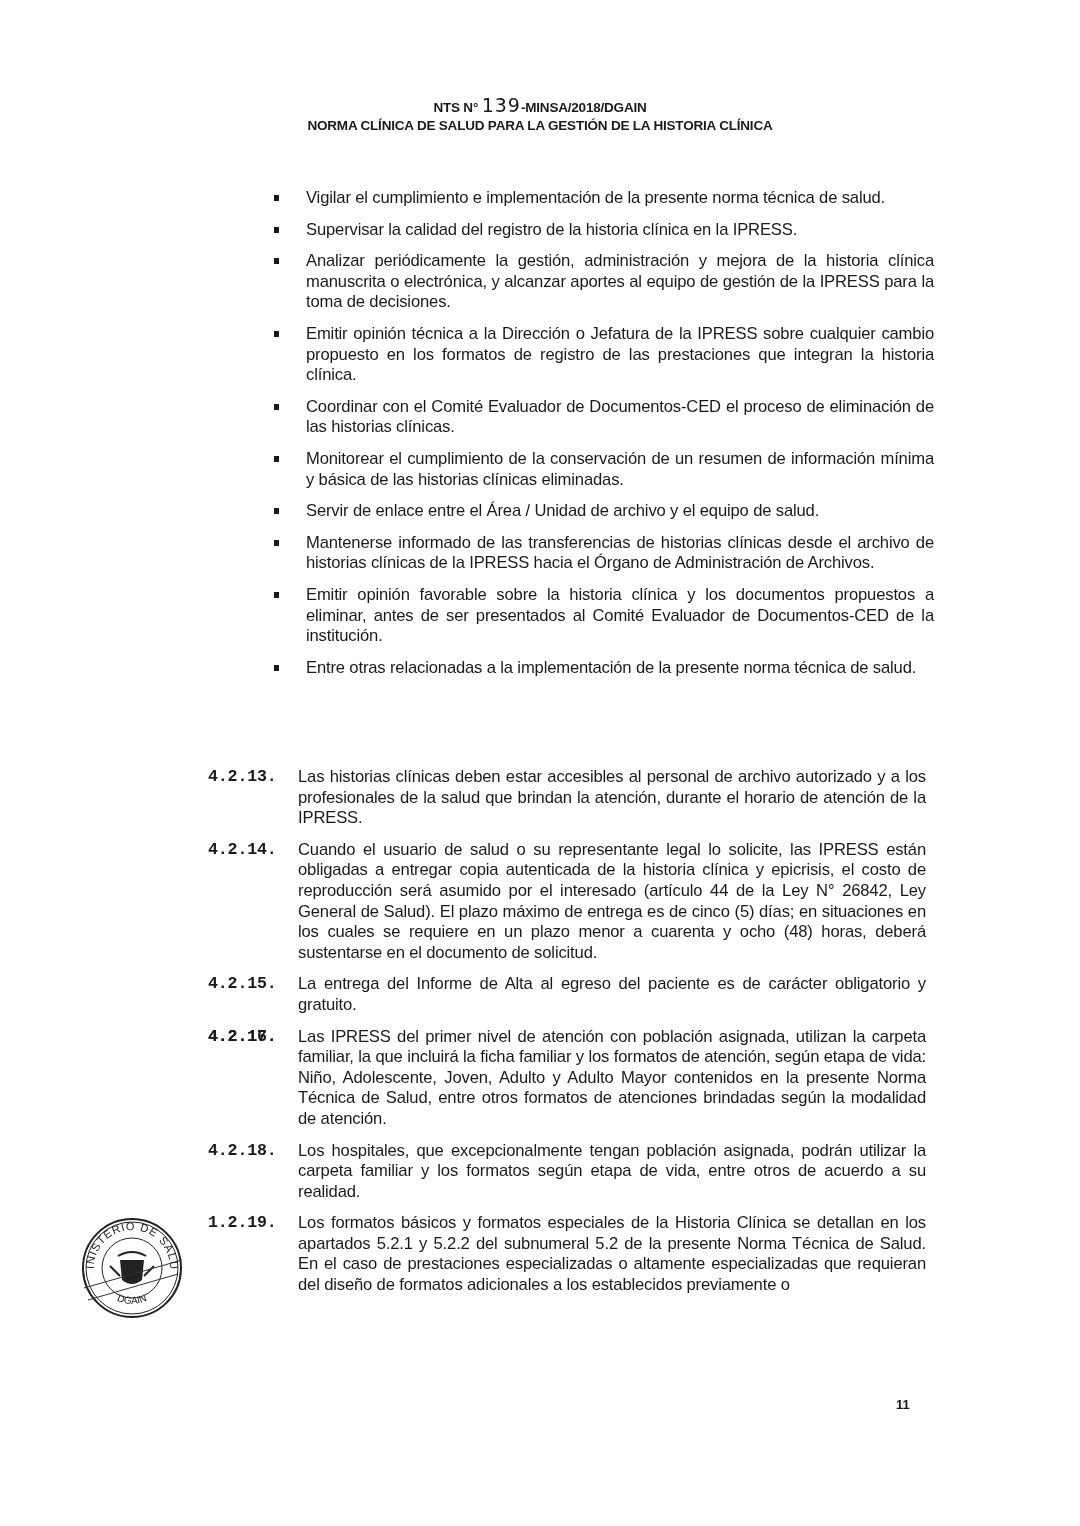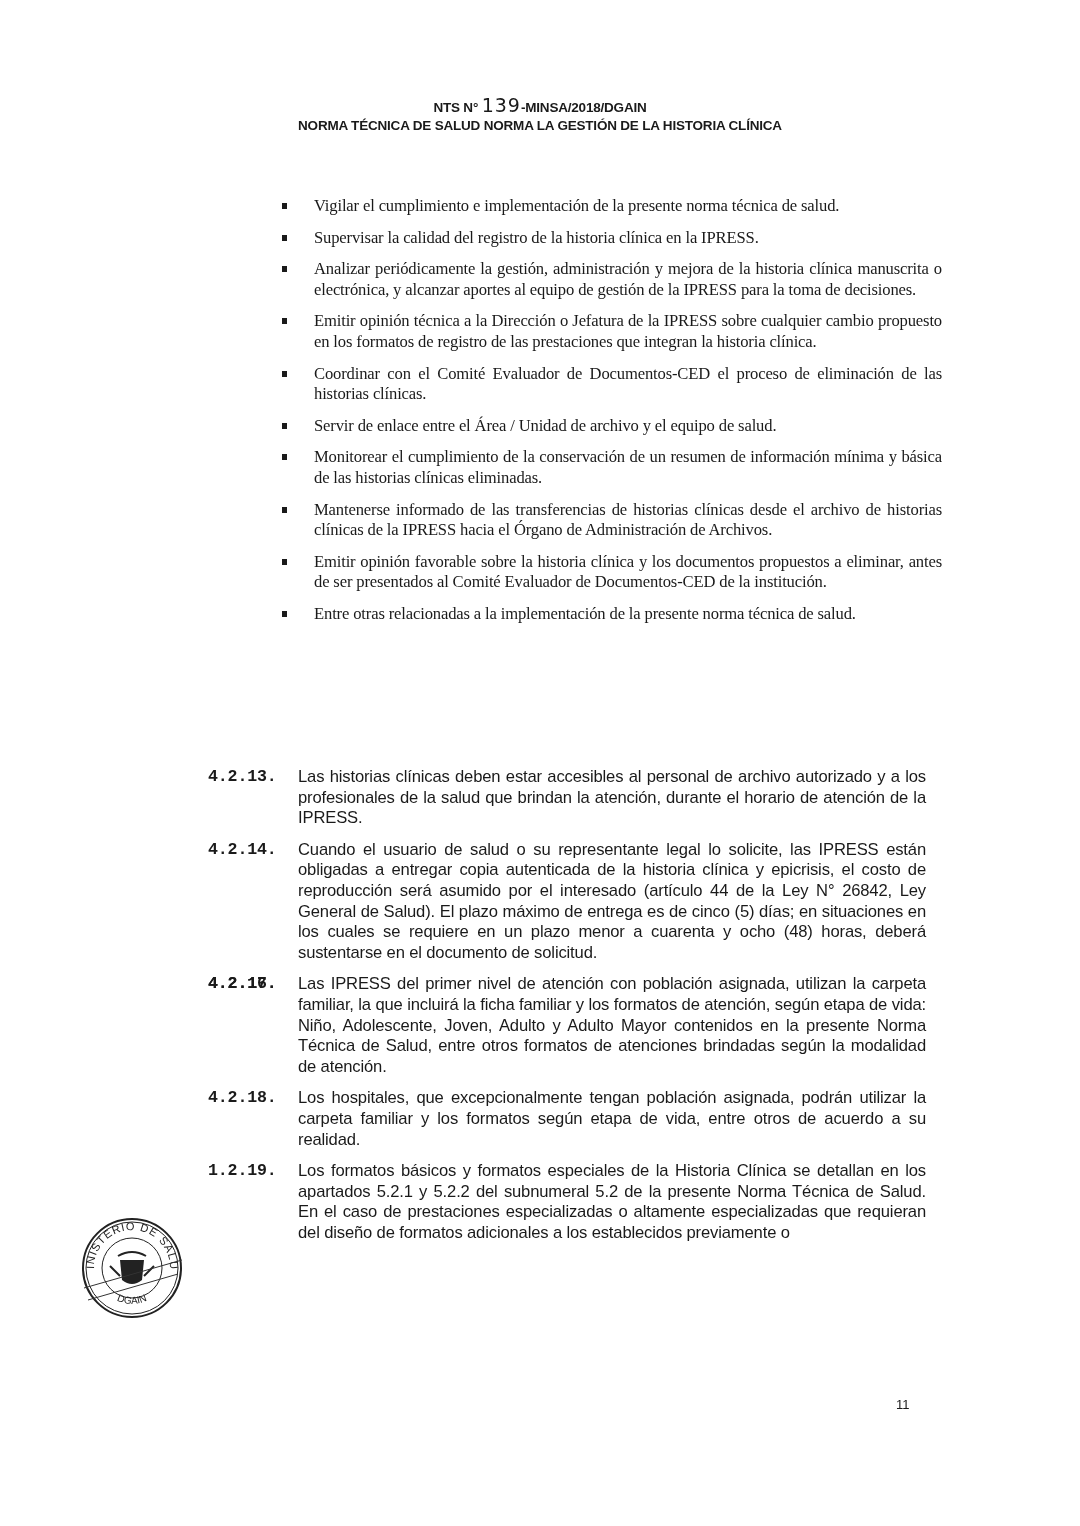--- a/index.html
+++ b/index.html
@@ -1,58 +1,59 @@
 <!DOCTYPE html>
 <html><head>
 <meta charset="utf-8">
 <style>
   html, body { margin: 0; padding: 0; background: #ffffff; }
   body { width: 1080px; height: 1526px; position: relative; overflow: hidden;
          font-family: "Liberation Sans", sans-serif; color: #1a1a1a; }
   .header { position: absolute; top: 96px; left: 0; width: 1080px; text-align: center;
             font-weight: bold; font-size: 13.5px; line-height: 18px; letter-spacing: -0.2px; }
   .header .num-hand { font-weight: normal; font-size: 19px; font-family: "DejaVu Sans", sans-serif; letter-spacing: 1px; }
-  .bullets { position: absolute; left: 266px; top: 180px; width: 660px; margin: 16px; padding: 0; list-style: none; font-family: Liberation Serif, serif; }
+  .bullets { position: absolute; left: 266px; top: 180px; width: 660px; margin: 8px; padding: 0; list-style: none; }
   .bullets li { position: relative; padding-left: 32px; font-size: 16.6px; line-height: 20.6px;
                 margin-bottom: 11px; text-align: justify; letter-spacing: -0.15px; }
   .bullets li .sq { position: absolute; left: 0; top: 7px; width: 5px; height: 6px; background: #1a1a1a; }
   .sections { position: absolute; left: 208px; top: 767px; width: 718px; }
   .sec { position: relative; padding-left: 90px; font-size: 16.6px; line-height: 20.6px;
          margin-bottom: 11px; text-align: justify; letter-spacing: -0.15px; }
   .sec .num { position: absolute; left: 0; top: 0; font-weight: bold; font-family: Liberation Mono, monospace; }
-  .page-num { position: absolute; left: 896px; top: 1397px; font-size: 13px; font-weight: normal; }
+  .page-num { position: absolute; left: 896px; top: 1397px; font-size: 13px; font-weight: bold; }
   .seal { position: absolute; left: 80px; top: 1216px; width: 105px; height: 105px; }
 </style>
 </head>
 <body>
 
 <div class="header">
   <div>
     <span>NTS N°</span>
     <span class="num-hand">139</span><span>-MINSA/2018/DGAIN</span>
   </div>
-  <div>NORMA TÉCNICA DE SALUD NORMA LA GESTIÓN DE LA HISTORIA CLÍNICA</div>
+  <div>NORMA CLÍNICA DE SALUD PARA LA GESTIÓN DE LA HISTORIA CLÍNICA</div>
 </div>
 
 <ul class="bullets">
   <li><span class="sq"></span><span>Vigilar el cumplimiento e implementación de la presente norma técnica de salud.</span></li>
   <li><span class="sq"></span><span>Supervisar la calidad del registro de la historia clínica en la IPRESS.</span></li>
   <li><span class="sq"></span><span>Analizar periódicamente la gestión, administración y mejora de la historia clínica manuscrita o electrónica, y alcanzar aportes al equipo de gestión de la IPRESS para la toma de decisiones.</span></li>
   <li><span class="sq"></span><span>Emitir opinión técnica a la Dirección o Jefatura de la IPRESS sobre cualquier cambio propuesto en los formatos de registro de las prestaciones que integran la historia clínica.</span></li>
   <li><span class="sq"></span><span>Coordinar con el Comité Evaluador de Documentos-CED el proceso de eliminación de las historias clínicas.</span></li>
+  <li><span class="sq"></span><span>Monitorear el cumplimiento de la conservación de un resumen de información mínima y básica de las historias clínicas eliminadas.</span></li>
   <li><span class="sq"></span><span>Servir de enlace entre el Área / Unidad de archivo y el equipo de salud.</span></li>
-  <li><span class="sq"></span><span>Monitorear el cumplimiento de la conservación de un resumen de información mínima y básica de las historias clínicas eliminadas.</span></li>
   <li><span class="sq"></span><span>Mantenerse informado de las transferencias de historias clínicas desde el archivo de historias clínicas de la IPRESS hacia el Órgano de Administración de Archivos.</span></li>
   <li><span class="sq"></span><span>Emitir opinión favorable sobre la historia clínica y los documentos propuestos a eliminar, antes de ser presentados al Comité Evaluador de Documentos-CED de la institución.</span></li>
   <li><span class="sq"></span><span>Entre otras relacionadas a la implementación de la presente norma técnica de salud.</span></li>
 </ul>
 
 <div class="sections">
   <div class="sec"><span class="num">4.2.13.</span><span>Las historias clínicas deben estar accesibles al personal de archivo autorizado y a los profesionales de la salud que brindan la atención, durante el horario de atención de la IPRESS.</span></div>
   <div class="sec"><span class="num">4.2.14.</span><span>Cuando el usuario de salud o su representante legal lo solicite, las IPRESS están obligadas a entregar copia autenticada de la historia clínica y epicrisis, el costo de reproducción será asumido por el interesado (artículo 44 de la Ley N° 26842, Ley General de Salud). El plazo máximo de entrega es de cinco (5) días; en situaciones en los cuales se requiere en un plazo menor a cuarenta y ocho (48) horas, deberá sustentarse en el documento de solicitud.</span></div>
+  <div class="sec"><span class="num">4.2.15.</span><span>La entrega del Informe de Alta al egreso del paciente es de carácter obligatorio y gratuito.</span></div>
   <div class="sec"><span class="num">4.2.16.</span></div>
   <div class="sec"><span class="num">4.2.17.</span><span>Las IPRESS del primer nivel de atención con población asignada, utilizan la carpeta familiar, la que incluirá la ficha familiar y los formatos de atención, según etapa de vida: Niño, Adolescente, Joven, Adulto y Adulto Mayor contenidos en la presente Norma Técnica de Salud, entre otros formatos de atenciones brindadas según la modalidad de atención.</span></div>
   <div class="sec"><span class="num">4.2.18.</span><span>Los hospitales, que excepcionalmente tengan población asignada, podrán utilizar la carpeta familiar y los formatos según etapa de vida, entre otros de acuerdo a su realidad.</span></div>
   <div class="sec"><span class="num">1.2.19.</span><span>Los formatos básicos y formatos especiales de la Historia Clínica se detallan en los apartados 5.2.1 y 5.2.2 del subnumeral 5.2 de la presente Norma Técnica de Salud. En el caso de prestaciones especializadas o altamente especializadas que requieran del diseño de formatos adicionales a los establecidos previamente o</span></div>
 </div>
 
 <svg class="seal" viewBox="0 0 105 105">
   <defs>
     <path id="topArc" d="M 14 52 A 38 38 0 0 1 90 52"></path>
     <path id="botArc" d="M 28 78 A 34 34 0 0 0 76 78"></path>

